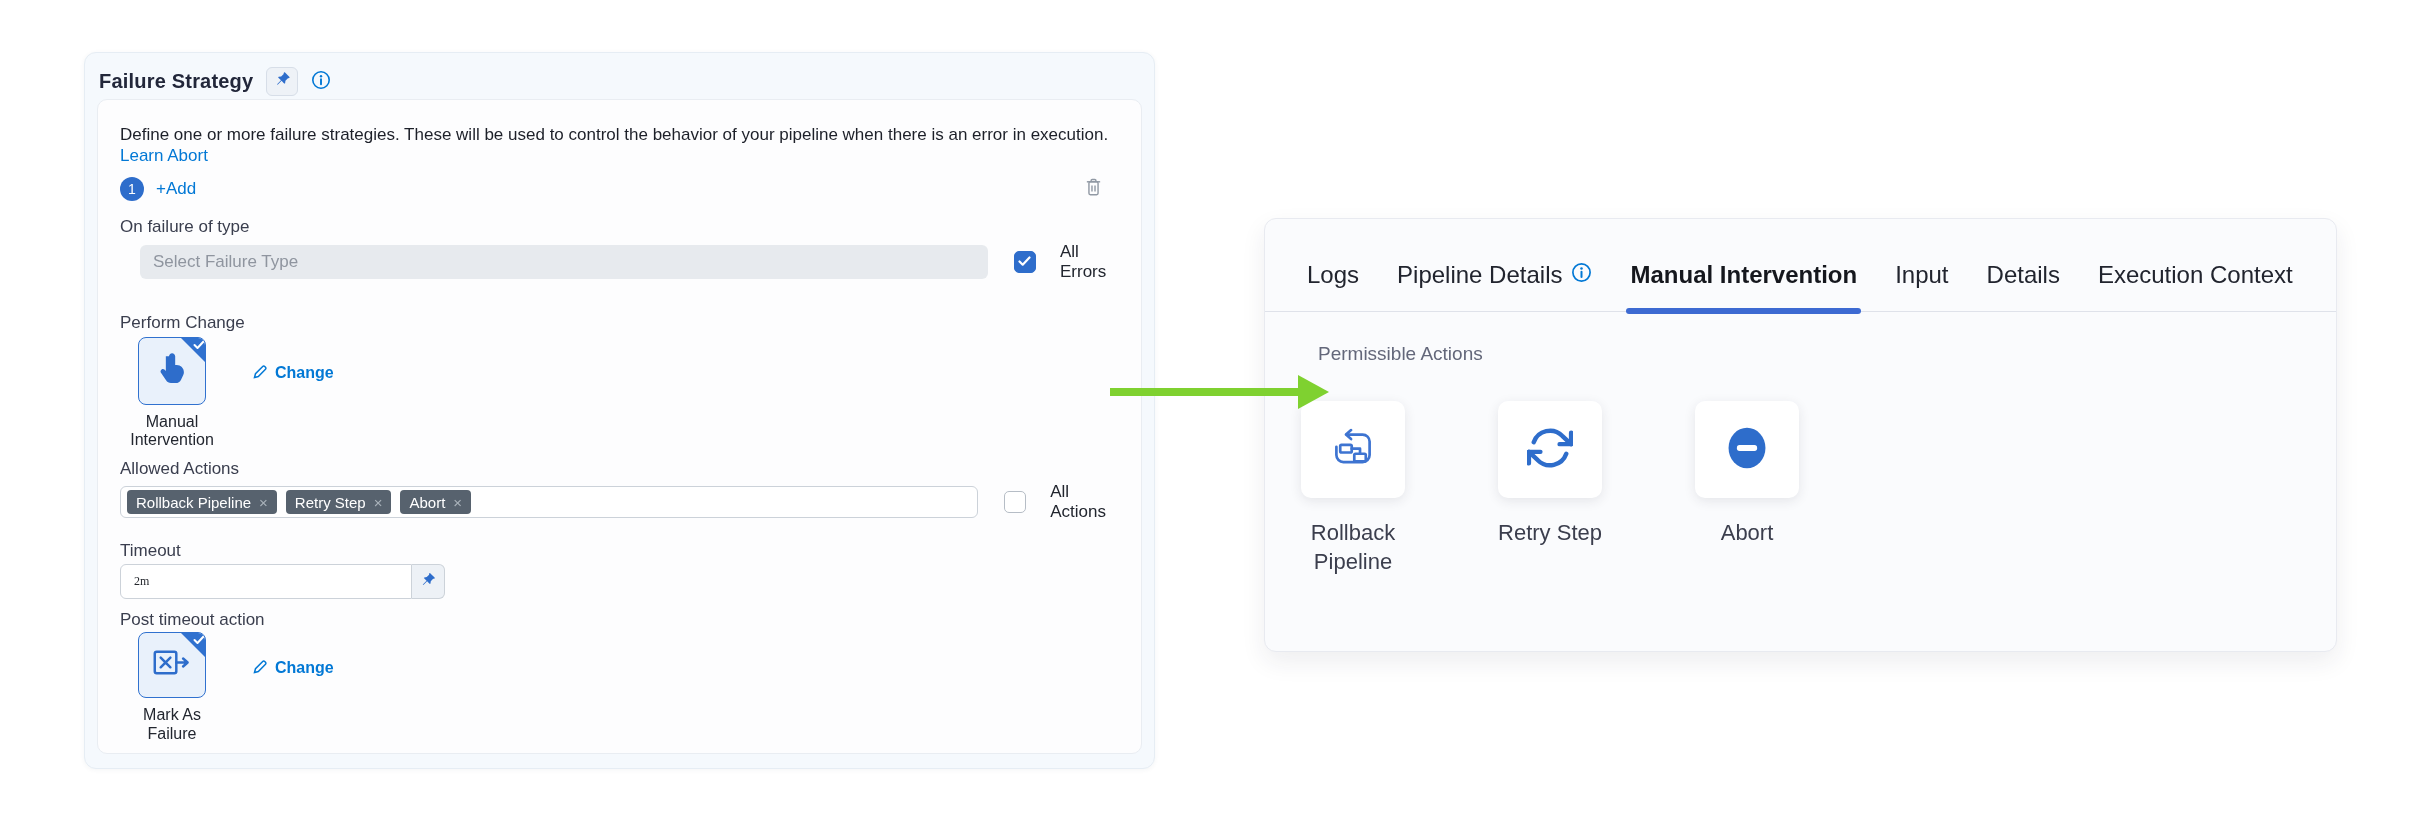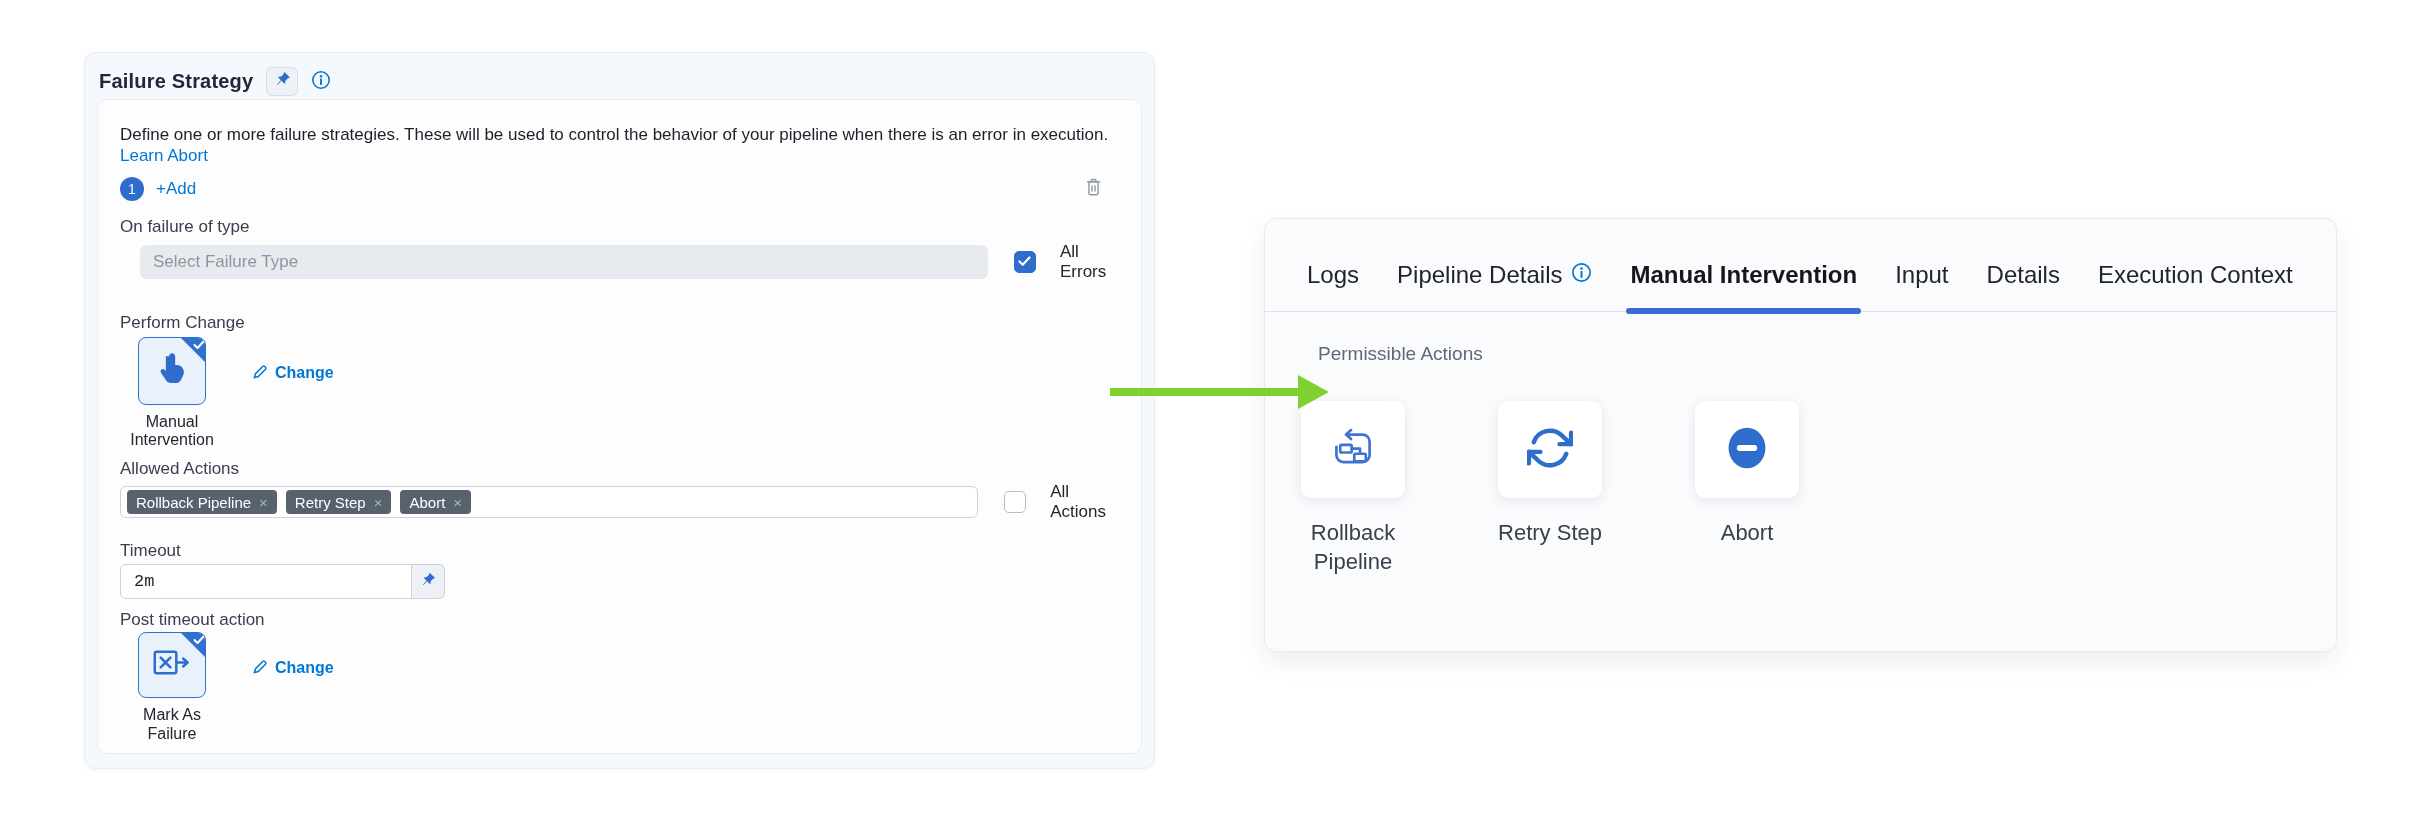--- a/index.html
+++ b/index.html
@@ -55,22 +55,22 @@
 
   .tags-row { display:flex; align-items:center; margin-bottom:19px; }
   .tags-input { width:884px; height:32px; background:#fff; border:1px solid #ccd2d9;
     border-radius:6px; display:flex; align-items:center; gap:9px; padding:0 6px; }
   .tag { background:#57626e; color:#fff; font-size:15px; border-radius:4px; height:24px;
     display:flex; align-items:center; gap:8px; padding:0 9px; cursor:pointer; }
   .tag-x { color:#aab3bb; font-size:15px; cursor:pointer; }
 
   .timeout-group { display:flex; margin-bottom:11px; }
   .timeout-input { width:292px; height:35px; background:#fff; border:1px solid #ccd2d9;
-    border-radius:6px 0 0 6px; padding:16px 13px; font-size:17px; color:#23262c;
-    font-family:Liberation Mono, monospace; }
+    border-radius:6px 0 0 6px; padding:16px 13px; font-size:12px; color:#23262c;
+    font-family:Liberation Serif, serif; }
   .pin-btn-timeout { width:33px; height:35px; background:#edf1f6; border:1px solid #ccd2d9;
     border-left:none; border-radius:0 6px 6px 0; display:flex; align-items:center;
     justify-content:center; cursor:pointer; }
 
   
   .flow-arrow { position:absolute; left:1108px; top:371px; z-index:5; }
 
   
   .right-panel { position:absolute; left:1264px; top:218px; width:1073px; height:434px;
     background:#fafbfd; border:1px solid #e8eaf0; border-radius:12px;

